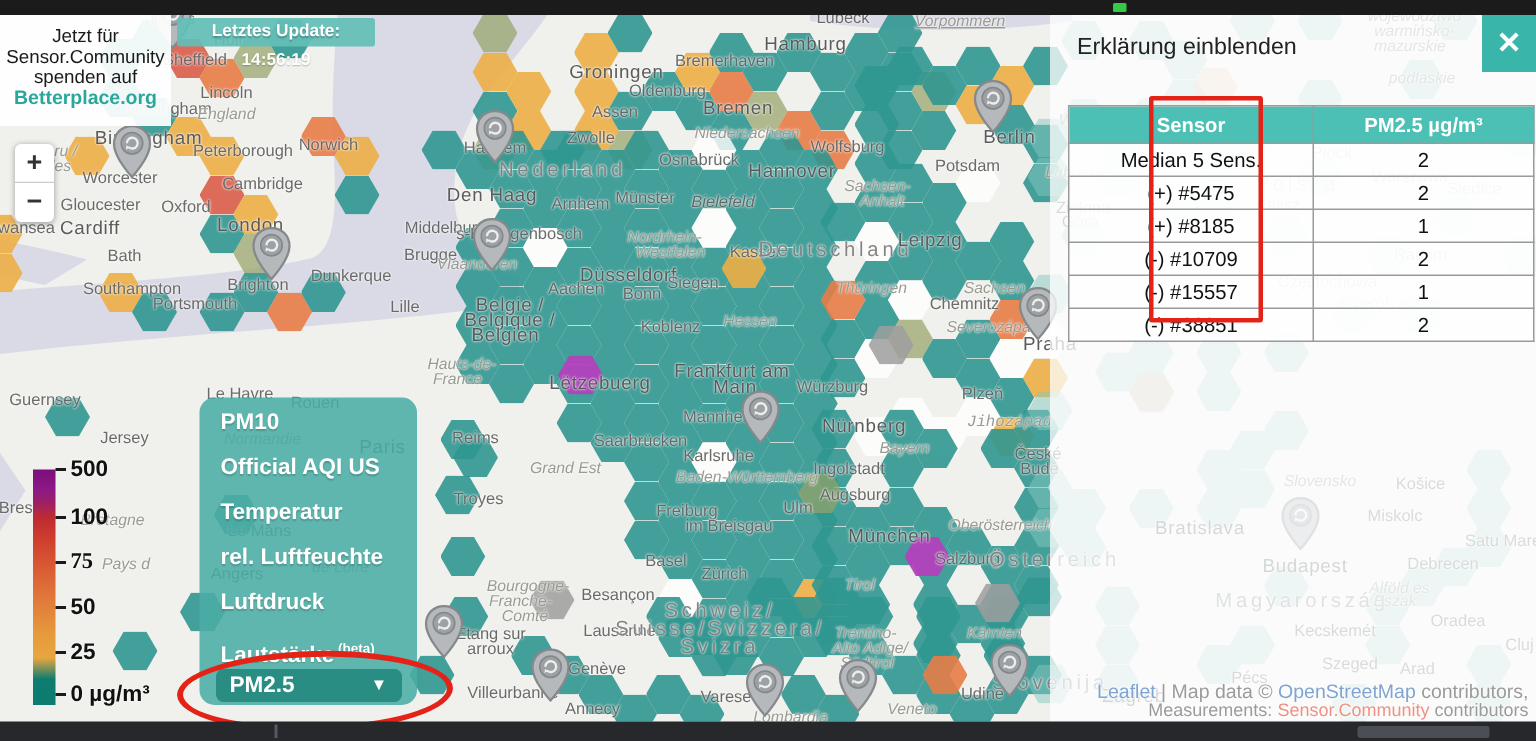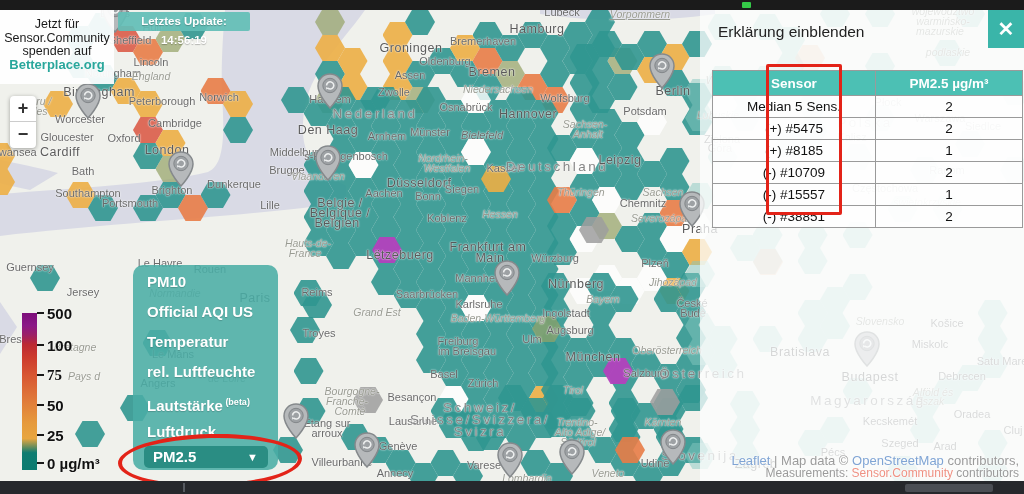--- a/index.html
+++ b/index.html
@@ -562,33 +562,33 @@
       <div class="lbl" style="left: 479px; top: 294px;">Karlsruhe</div>
       <div class="lbl state" style="left: 498px; top: 308px;">Baden-Württemberg</div>
       <div class="lbl" style="left: 566px; top: 303px;">Ingolstadt</div>
       <div class="lbl state" style="left: 603px; top: 289px;">Bayern</div>
       <div class="lbl" style="left: 570px; top: 320px;">Augsburg</div>
       <div class="lbl big" style="left: 593px; top: 347px;">München</div>
       <div class="lbl" style="left: 532px; top: 329px;">Ulm</div>
       <div class="lbl state" style="left: 667px; top: 340px;">Oberösterreich</div>
       <div class="lbl" style="left: 645px; top: 363px;">Salzburg</div>
       <div class="lbl" style="left: 458px; top: 331px;">Freiburg</div>
-      <div class="lbl" style="left: 467px; top: 341px;">im Breisgau</div>
+      <div class="lbl" style="left: 486px; top: 341px;">im Breisgau</div>
       <div class="lbl state" style="left: 573px; top: 380px;">Tirol</div>
       <div class="lbl state" style="left: 577px; top: 412px;">Trentino-</div>
       <div class="lbl state" style="left: 580px; top: 422px;">Alto Adige/</div>
       <div class="lbl state" style="left: 578px; top: 432px;">Südtirol</div>
       <div class="lbl state" style="left: 663px; top: 412px;">Kärnten</div>
       <div class="lbl" style="left: 655px; top: 453px;">Udine</div>
       <div class="lbl state" style="left: 608px; top: 463px;">Veneto</div>
       <div class="lbl state" style="left: 527px; top: 468px;">Lombardia</div>
       <div class="lbl" style="left: 484px; top: 455px;">Varese</div>
       <div class="lbl country" style="left: 700px; top: 445px;">Slovenija</div>
       <div class="lbl" style="left: 655px; top: 253px;">Plzeň</div>
-      <div class="lbl state" style="left: 673px; top: 272px;">Jihozápad</div>
+      <div class="lbl state" style="left: 673px; top: 272px; font-family: Liberation Mono, monospace;">Jihozápad</div>
       <div class="lbl big" style="left: 700px; top: 219px;">Praha</div>
       <div class="lbl" style="left: 692px; top: 293px;">České</div>
       <div class="lbl" style="left: 693px; top: 303px;">Budě</div>
       <div class="lbl country" style="left: 703px; top: 363px;">Österreich</div>
       <div class="lbl state" style="left: 735px; top: 70px;">Wielkopolski</div>
       <div class="lbl state" style="left: 718px; top: 105px;">Lubuskie</div>
       <div class="lbl" style="left: 722px; top: 129px;">Zielona</div>
       <div class="lbl" style="left: 720px; top: 138px;">Góra</div>
       <div class="lbl country" style="left: 865px; top: 112px;">Polska</div>
       <div class="lbl" style="left: 888px; top: 92px;">Płock</div>
@@ -777,22 +777,22 @@
       <div class="stick" style="top: 462px;"></div>
       <div class="slab" style="top: 463px;">0 µg/m³</div>
     </div>
 
   <div id="layer-menu">
 
     <div class="menu-item">PM10</div>
       <div class="menu-item">Official AQI US</div>
       <div class="menu-item">Temperatur</div>
       <div class="menu-item">rel. Luftfeuchte</div>
+      <div class="menu-item">Luftdruck</div>
       <div class="menu-item">Lautstärke<sup> (beta)</sup></div>
-      <div class="menu-item">Luftdruck</div>
       <div id="pm-button">
       <span>PM2.5</span>
       <span id="pm-caret">▼</span>
     </div>
   </div>
 
   <div id="red-ellipse"></div>
 
   <div id="attribution">
     <div id="attr-line1"><span class="attr-link">Leaflet</span><span> | Map data © </span><span class="attr-link">OpenStreetMap</span><span> contributors,</span></div>

